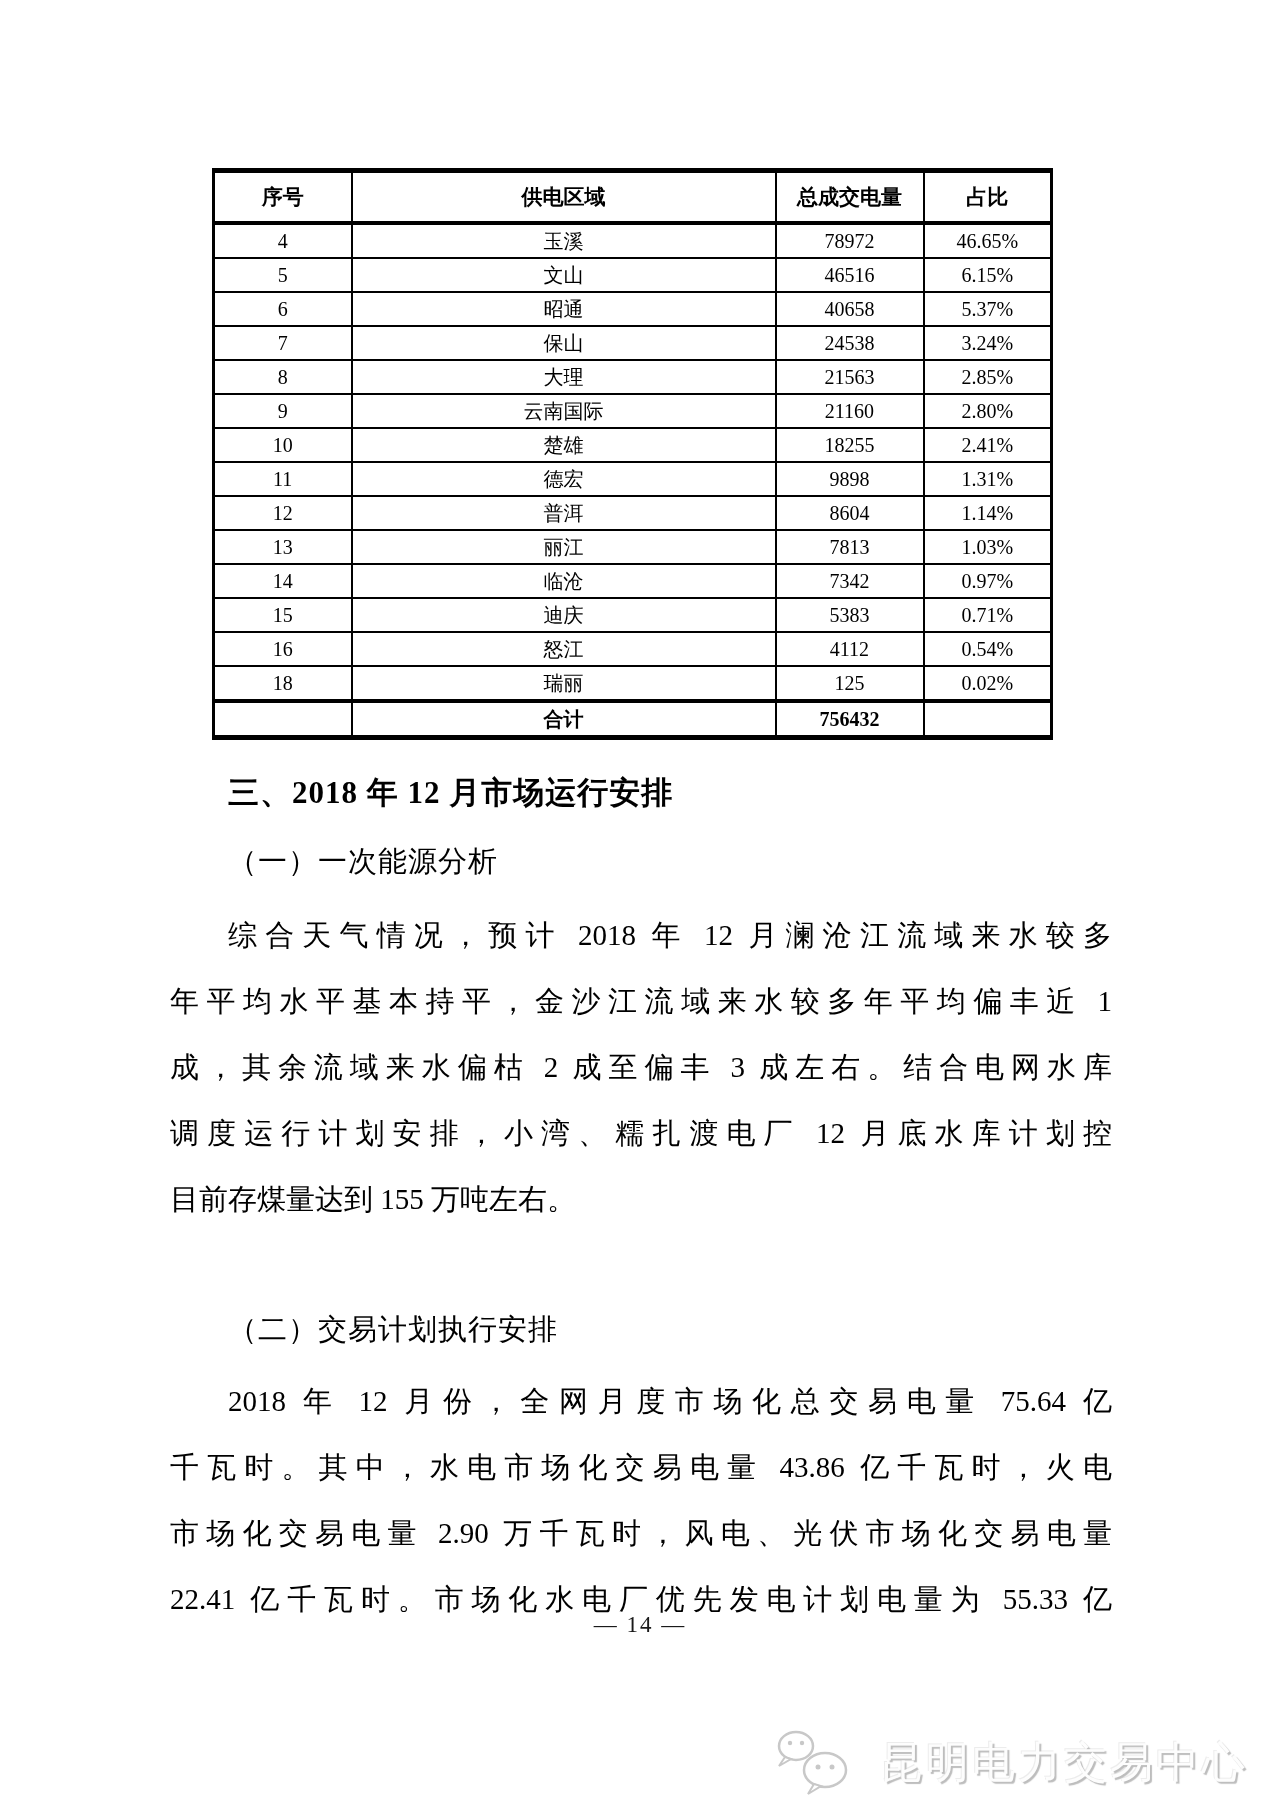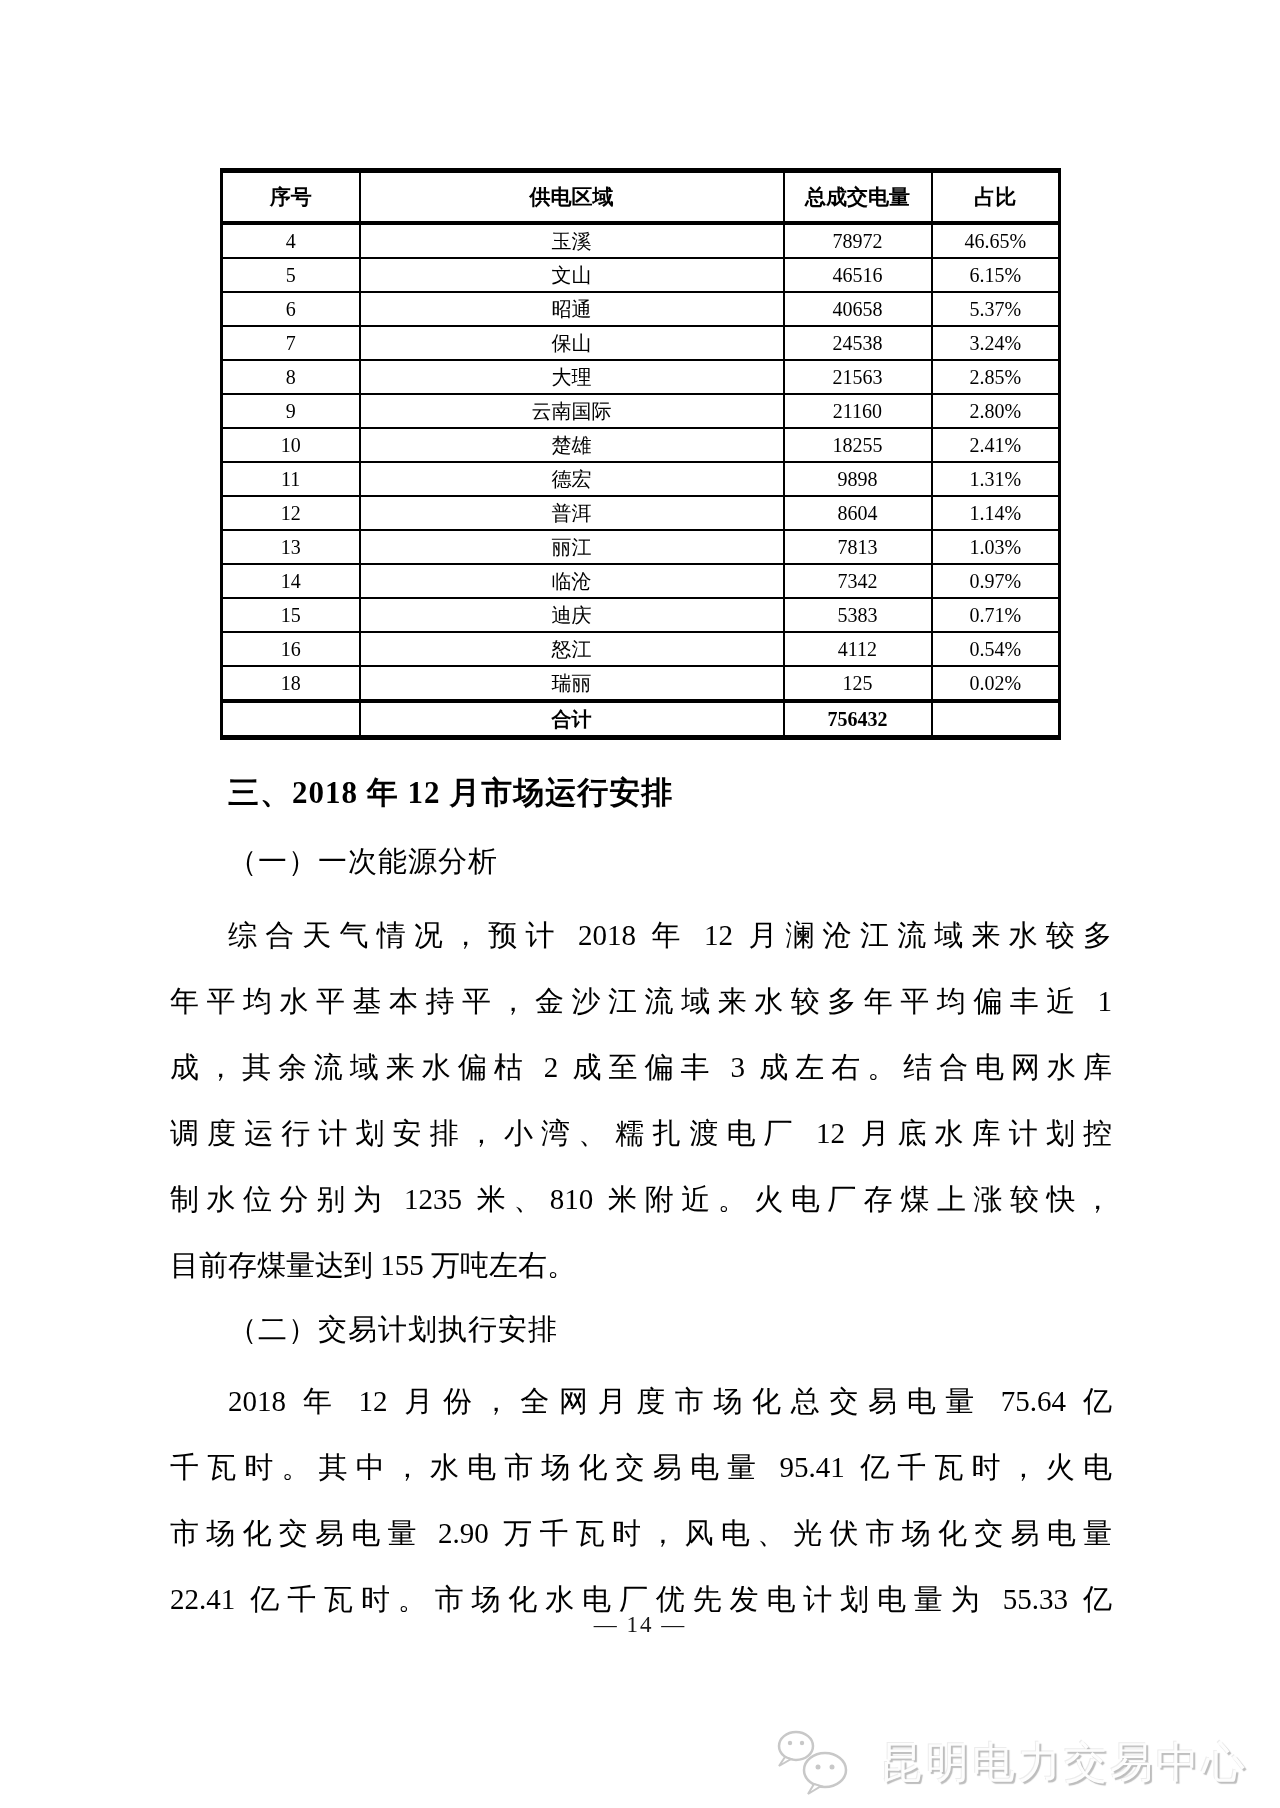--- a/index.html
+++ b/index.html
@@ -2,21 +2,21 @@
 <html><head>
 <meta charset="utf-8">
 <style>
   html,body{margin:0;padding:0;background:#ffffff;}
   .page{
     position:relative;width:1280px;height:1808px;background:#ffffff;overflow:hidden;
     font-family:"Liberation Serif","DejaVu Serif",serif;color:#000;
   }
   
   .data-table{
-    position:absolute;left:220px;top:168px;width:838px;
+    position:absolute;left:212px;top:168px;width:838px;
     border-collapse:collapse;table-layout:fixed;
     border:3px solid #000;border-top-width:5px;border-bottom-width:5px;padding-left:12px;
   }
   .data-table th{
     height:48px;font-size:21px;font-weight:bold;text-align:center;vertical-align:middle;
     border:2px solid #000;border-bottom-width:4px;padding:0;
   }
   .data-table td{
     height:32px;font-size:20px;text-align:center;vertical-align:middle;
     border:2px solid #000;padding:0;
@@ -175,29 +175,28 @@
 
   <h2 class="h-main">三、2018 年 12 月市场运行安排</h2>
 
   <h3 class="h-sub h-sub1">（一）一次能源分析</h3>
 
   <div class="para para1">
       <div class="line indent">综合天气情况，预计 2018 年 12 月澜沧江流域来水较多</div>
       <div class="line">年平均水平基本持平，金沙江流域来水较多年平均偏丰近 1</div>
       <div class="line">成，其余流域来水偏枯 2 成至偏丰 3 成左右。结合电网水库</div>
       <div class="line">调度运行计划安排，小湾、糯扎渡电厂 12 月底水库计划控</div>
-      <div class="line">制水位分别为 1235 米、810 米附近。火电厂存煤上涨较快，</div>
       <div class="line noj">目前存煤量达到 155 万吨左右。</div>
     </div>
 
   <h3 class="h-sub h-sub2">（二）交易计划执行安排</h3>
 
   <div class="para para2">
       <div class="line indent">2018 年 12 月份，全网月度市场化总交易电量 75.64 亿</div>
-      <div class="line">千瓦时。其中，水电市场化交易电量 95.41 亿千瓦时，火电</div>
+      <div class="line">千瓦时。其中，水电市场化交易电量 43.86 亿千瓦时，火电</div>
       <div class="line">市场化交易电量 2.90 万千瓦时，风电、光伏市场化交易电量</div>
       <div class="line">22.41 亿千瓦时。市场化水电厂优先发电计划电量为 55.33 亿</div>
     </div>
 
   <div class="page-number">— 14 —</div>
 
   <div class="watermark">
     <svg class="wm-icon" width="86" height="70" viewBox="0 0 86 70">
       <g fill="#ffffff" stroke="#c8c8c8" stroke-width="2.5">
         <ellipse cx="24" cy="18" rx="17" ry="14"></ellipse>

